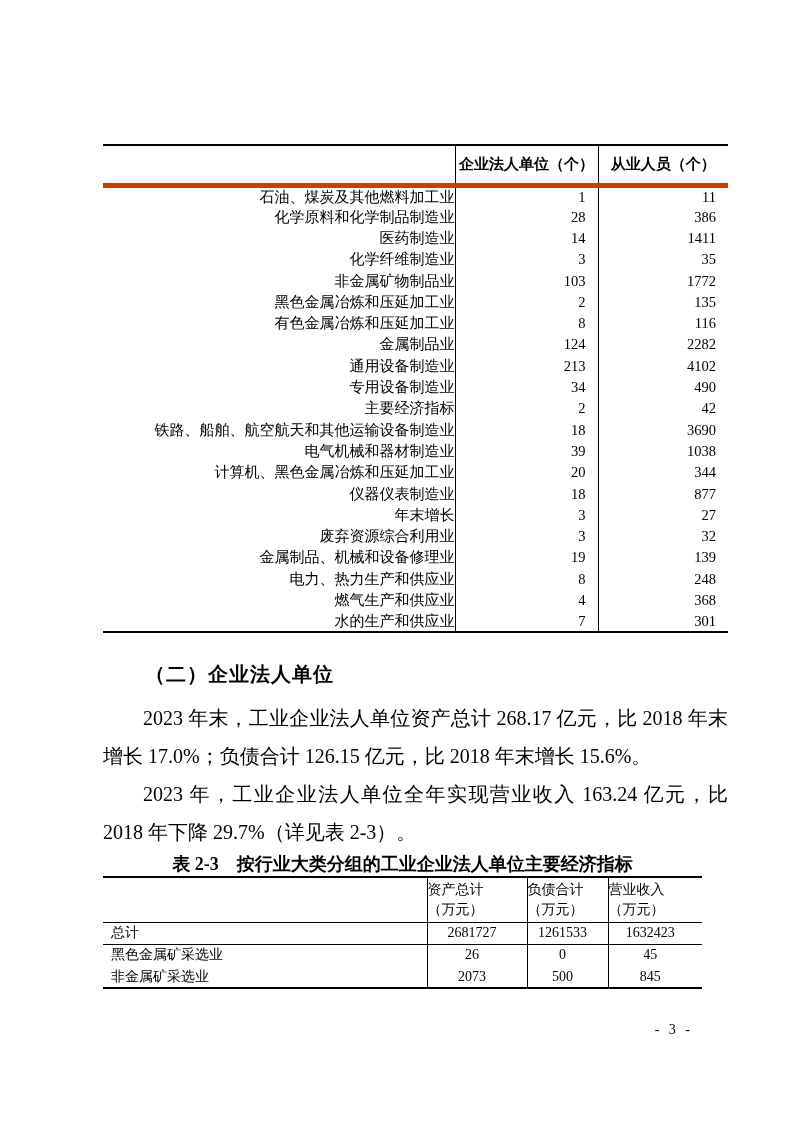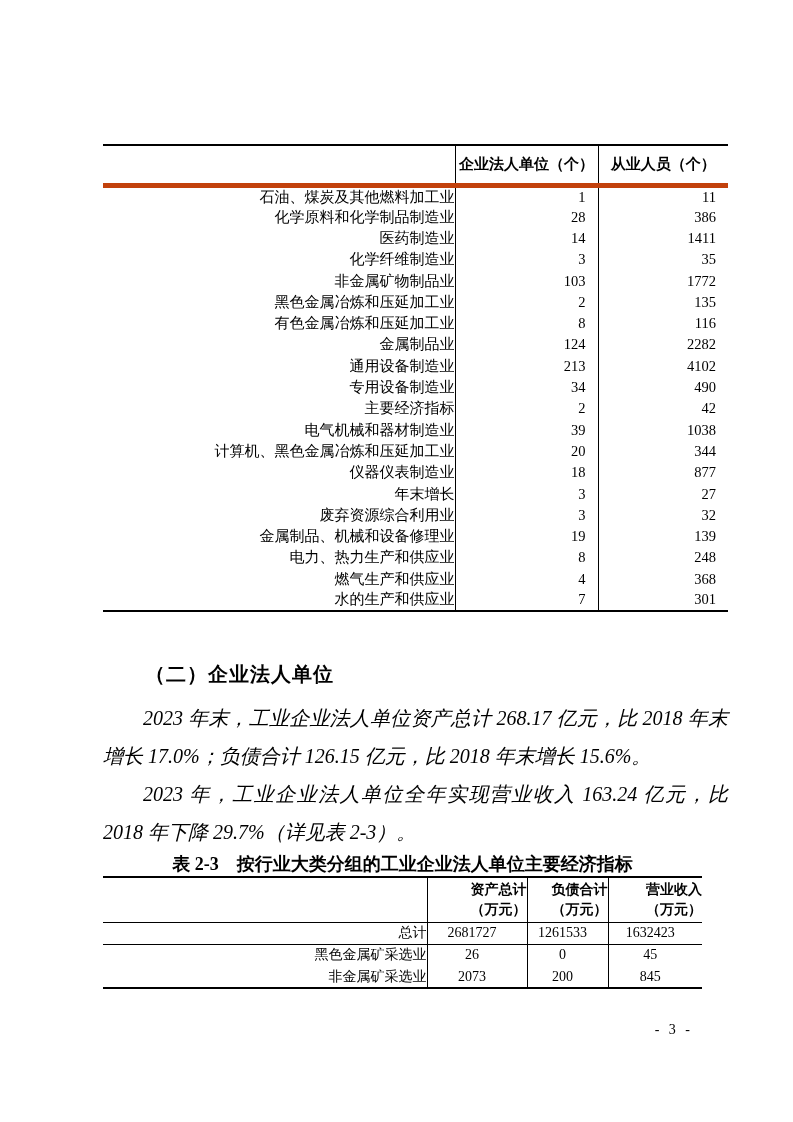--- a/index.html
+++ b/index.html
@@ -37,21 +37,21 @@
   table.t1 td.num { text-align: right; padding-right: 12px; font-size: 14.5px; }
 
   
   .sec-heading {
     position: absolute; left: 103px; top: 661px; width: 625px;
     padding-left: 42px;
     font-size: 20px; font-weight: bold;
     letter-spacing: 1px;
   }
   .body-text {
-    position: absolute; left: 103px; top: 699px; width: 625px; font-style: italic;
+    position: absolute; left: 103px; top: 699px; width: 625px;
   }
   .body-text p {
     font-size: 20px;
     line-height: 38px;
     text-indent: 2em;
     text-align: justify;
   }
 
   
   .t2-title {
@@ -64,30 +64,30 @@
     border-collapse: collapse;
     table-layout: fixed;
     width: 599px;
     border-top: 2px solid #000;
     border-bottom: 2px solid #000;
   }
   table.t2 thead th {
     border-bottom: 1px solid #000;
     height: 45px;
     font-size: 14px;
-    font-weight: bold;
-    text-align: right;
+    font-weight: normal;
+    text-align: left;
     vertical-align: middle;
     line-height: 20px;
   }
   table.t2 tr > *:nth-child(2),
   table.t2 tr > *:nth-child(3),
   table.t2 tr > *:nth-child(4) { border-left: 1px solid #000; }
   table.t2 td { height: 22px; font-size: 14px; vertical-align: middle; }
-  table.t2 td.lbl { text-align: right; padding-left: 8px; }
+  table.t2 td.lbl { text-align: left; padding-left: 8px; }
   table.t2 td.num { text-align: center; padding-right: 10px; }
   table.t2 tr.total-row td { border-bottom: 1px solid #000; }
 
   
   .page-num {
     position: absolute; top: 1022px; right: 100px;
     font-size: 14px;
     letter-spacing: 3px;
   }
 </style>
@@ -172,20 +172,25 @@
             <td class="num">34</td>
             <td class="num">490</td>
           </tr>
 
           <tr>
             <td class="lbl">主要经济指标</td>
             <td class="num">2</td>
             <td class="num">42</td>
           </tr>
 
+          <tr>
+            <td class="lbl">铁路、船舶、航空航天和其他运输设备制造业</td>
+            <td class="num">18</td>
+            <td class="num">3690</td>
+          </tr>
 
           <tr>
             <td class="lbl">电气机械和器材制造业</td>
             <td class="num">39</td>
             <td class="num">1038</td>
           </tr>
 
           <tr>
             <td class="lbl">计算机、黑色金属冶炼和压延加工业</td>
             <td class="num">20</td>
@@ -284,21 +289,21 @@
           <tr>
             <td class="lbl">黑色金属矿采选业</td>
             <td class="num">26</td>
             <td class="num">0</td>
             <td class="num">45</td>
           </tr>
 
           <tr>
             <td class="lbl">非金属矿采选业</td>
             <td class="num">2073</td>
-            <td class="num">200</td>
+            <td class="num">500</td>
             <td class="num">845</td>
           </tr>
         </tbody>
     </table>
   </div>
 
   <div class="page-num">- 3 -</div>
 
 </div>
 

